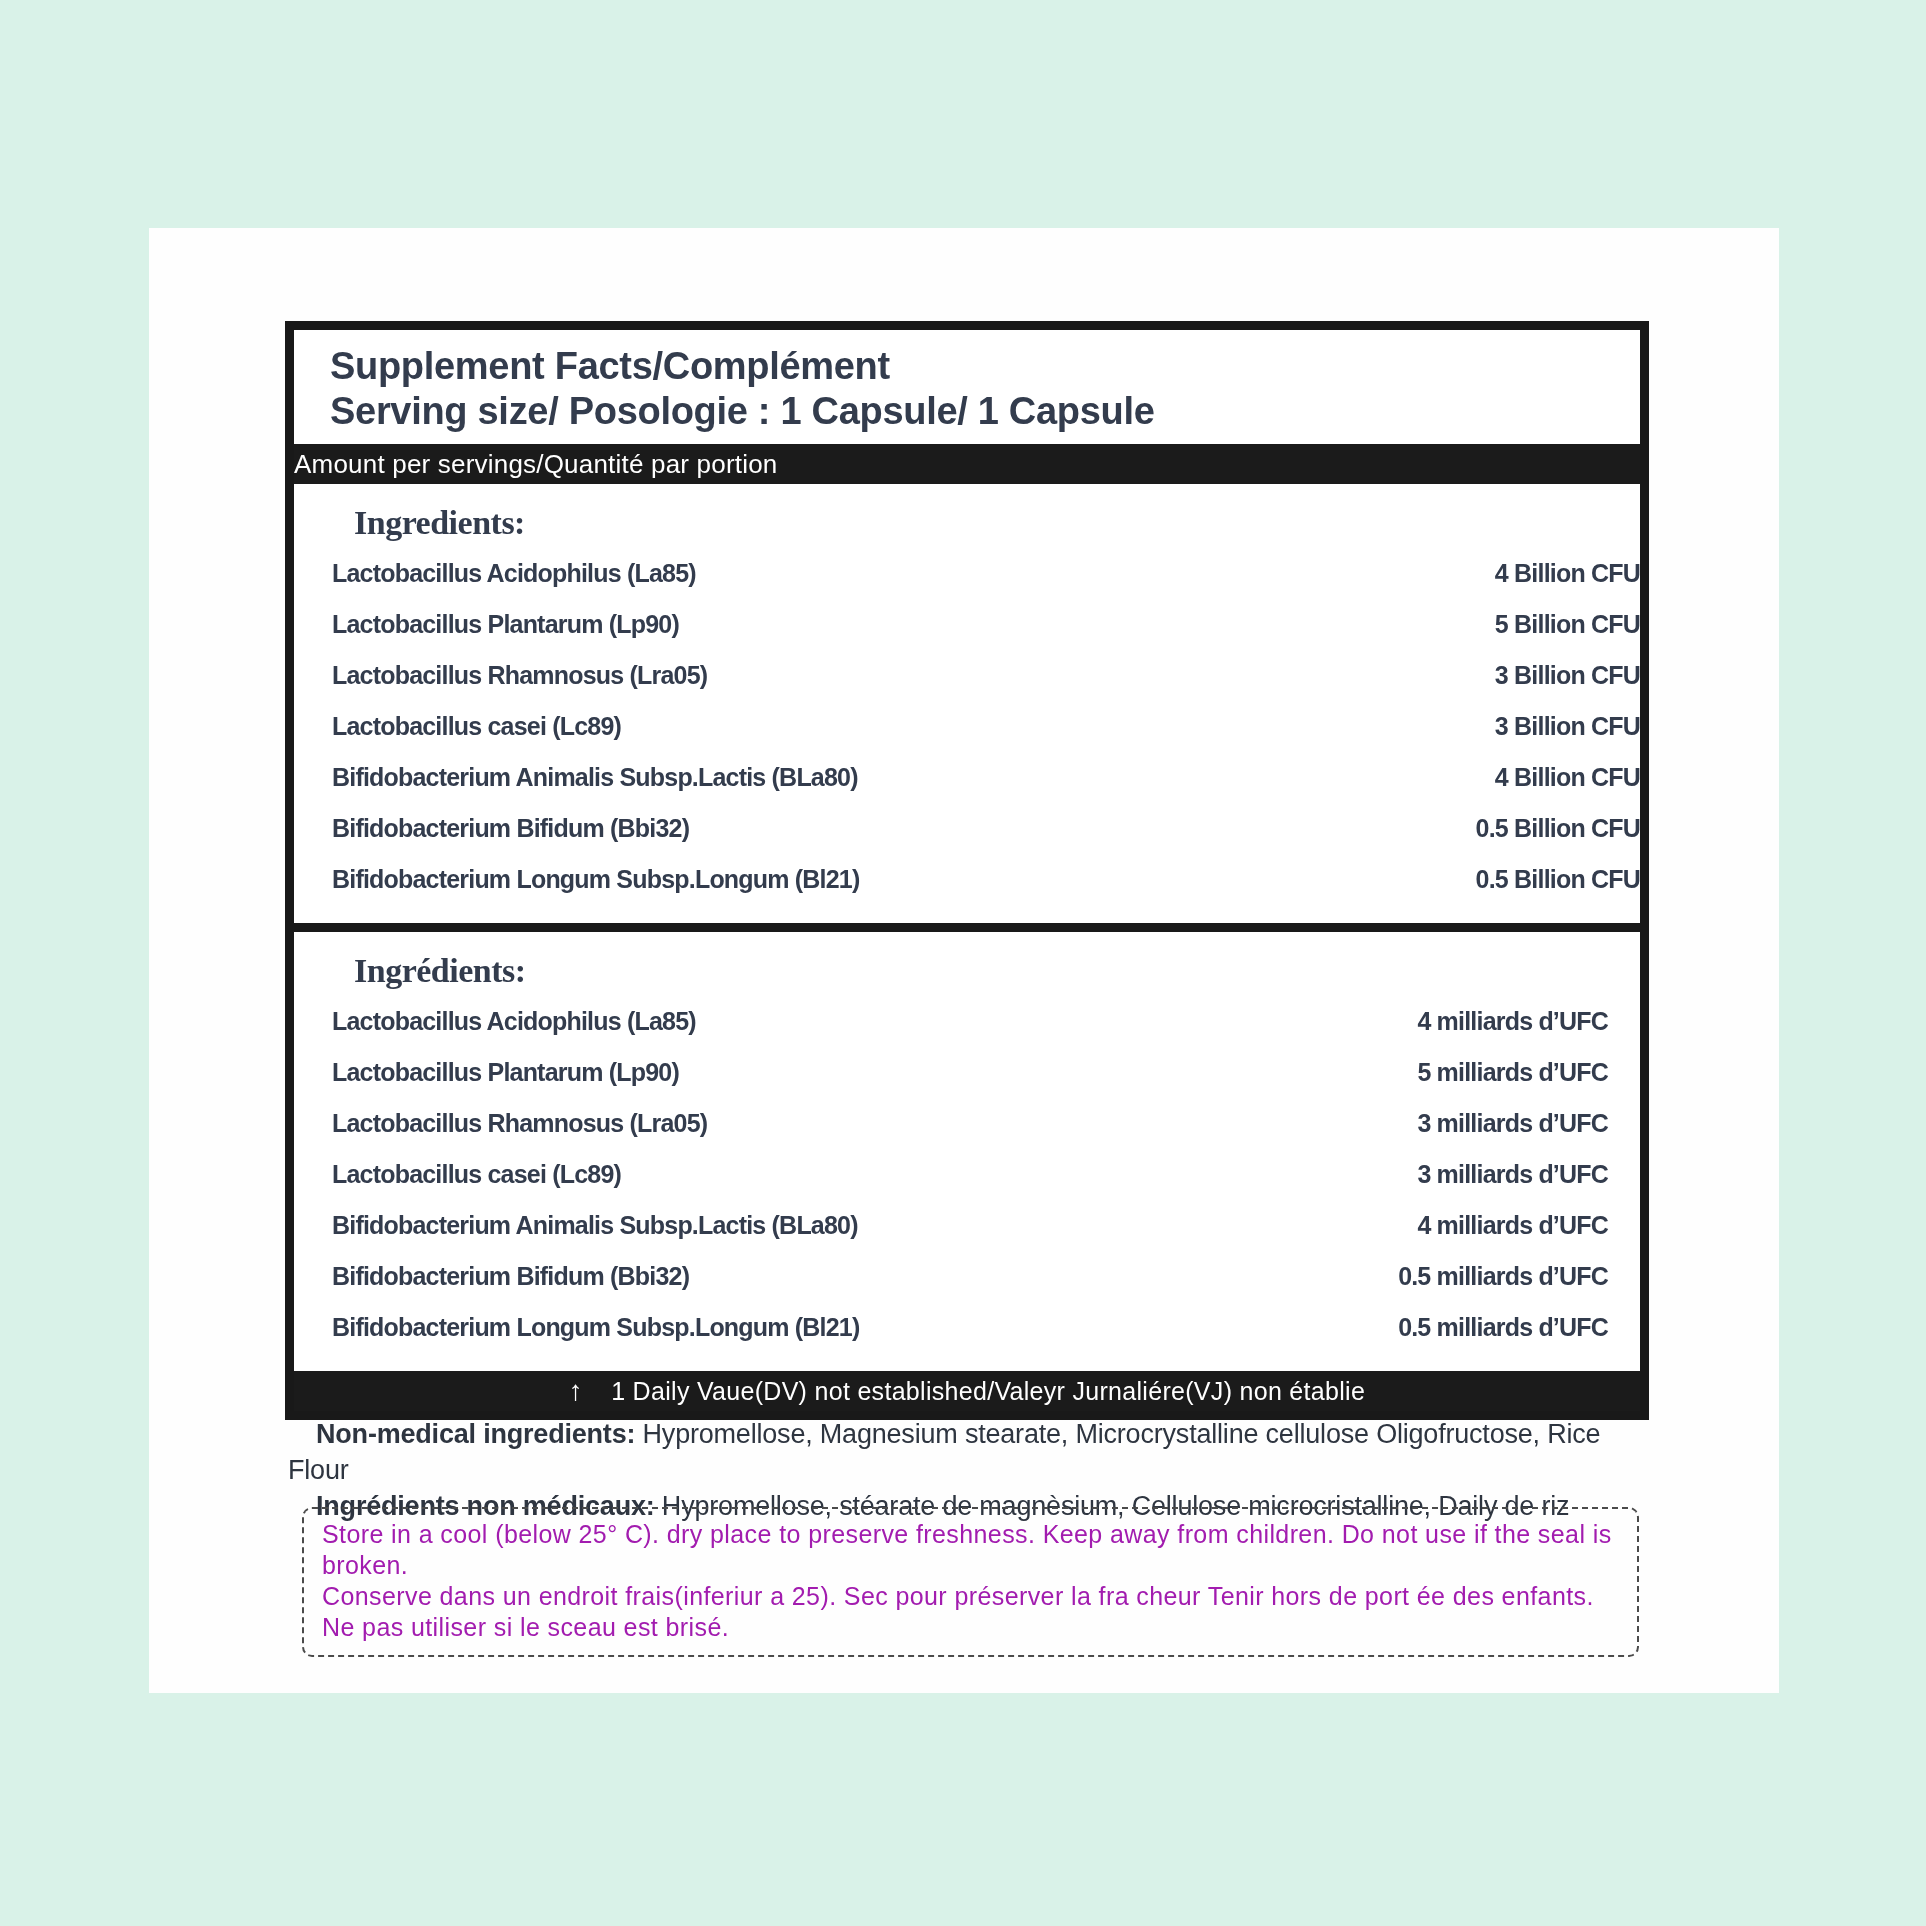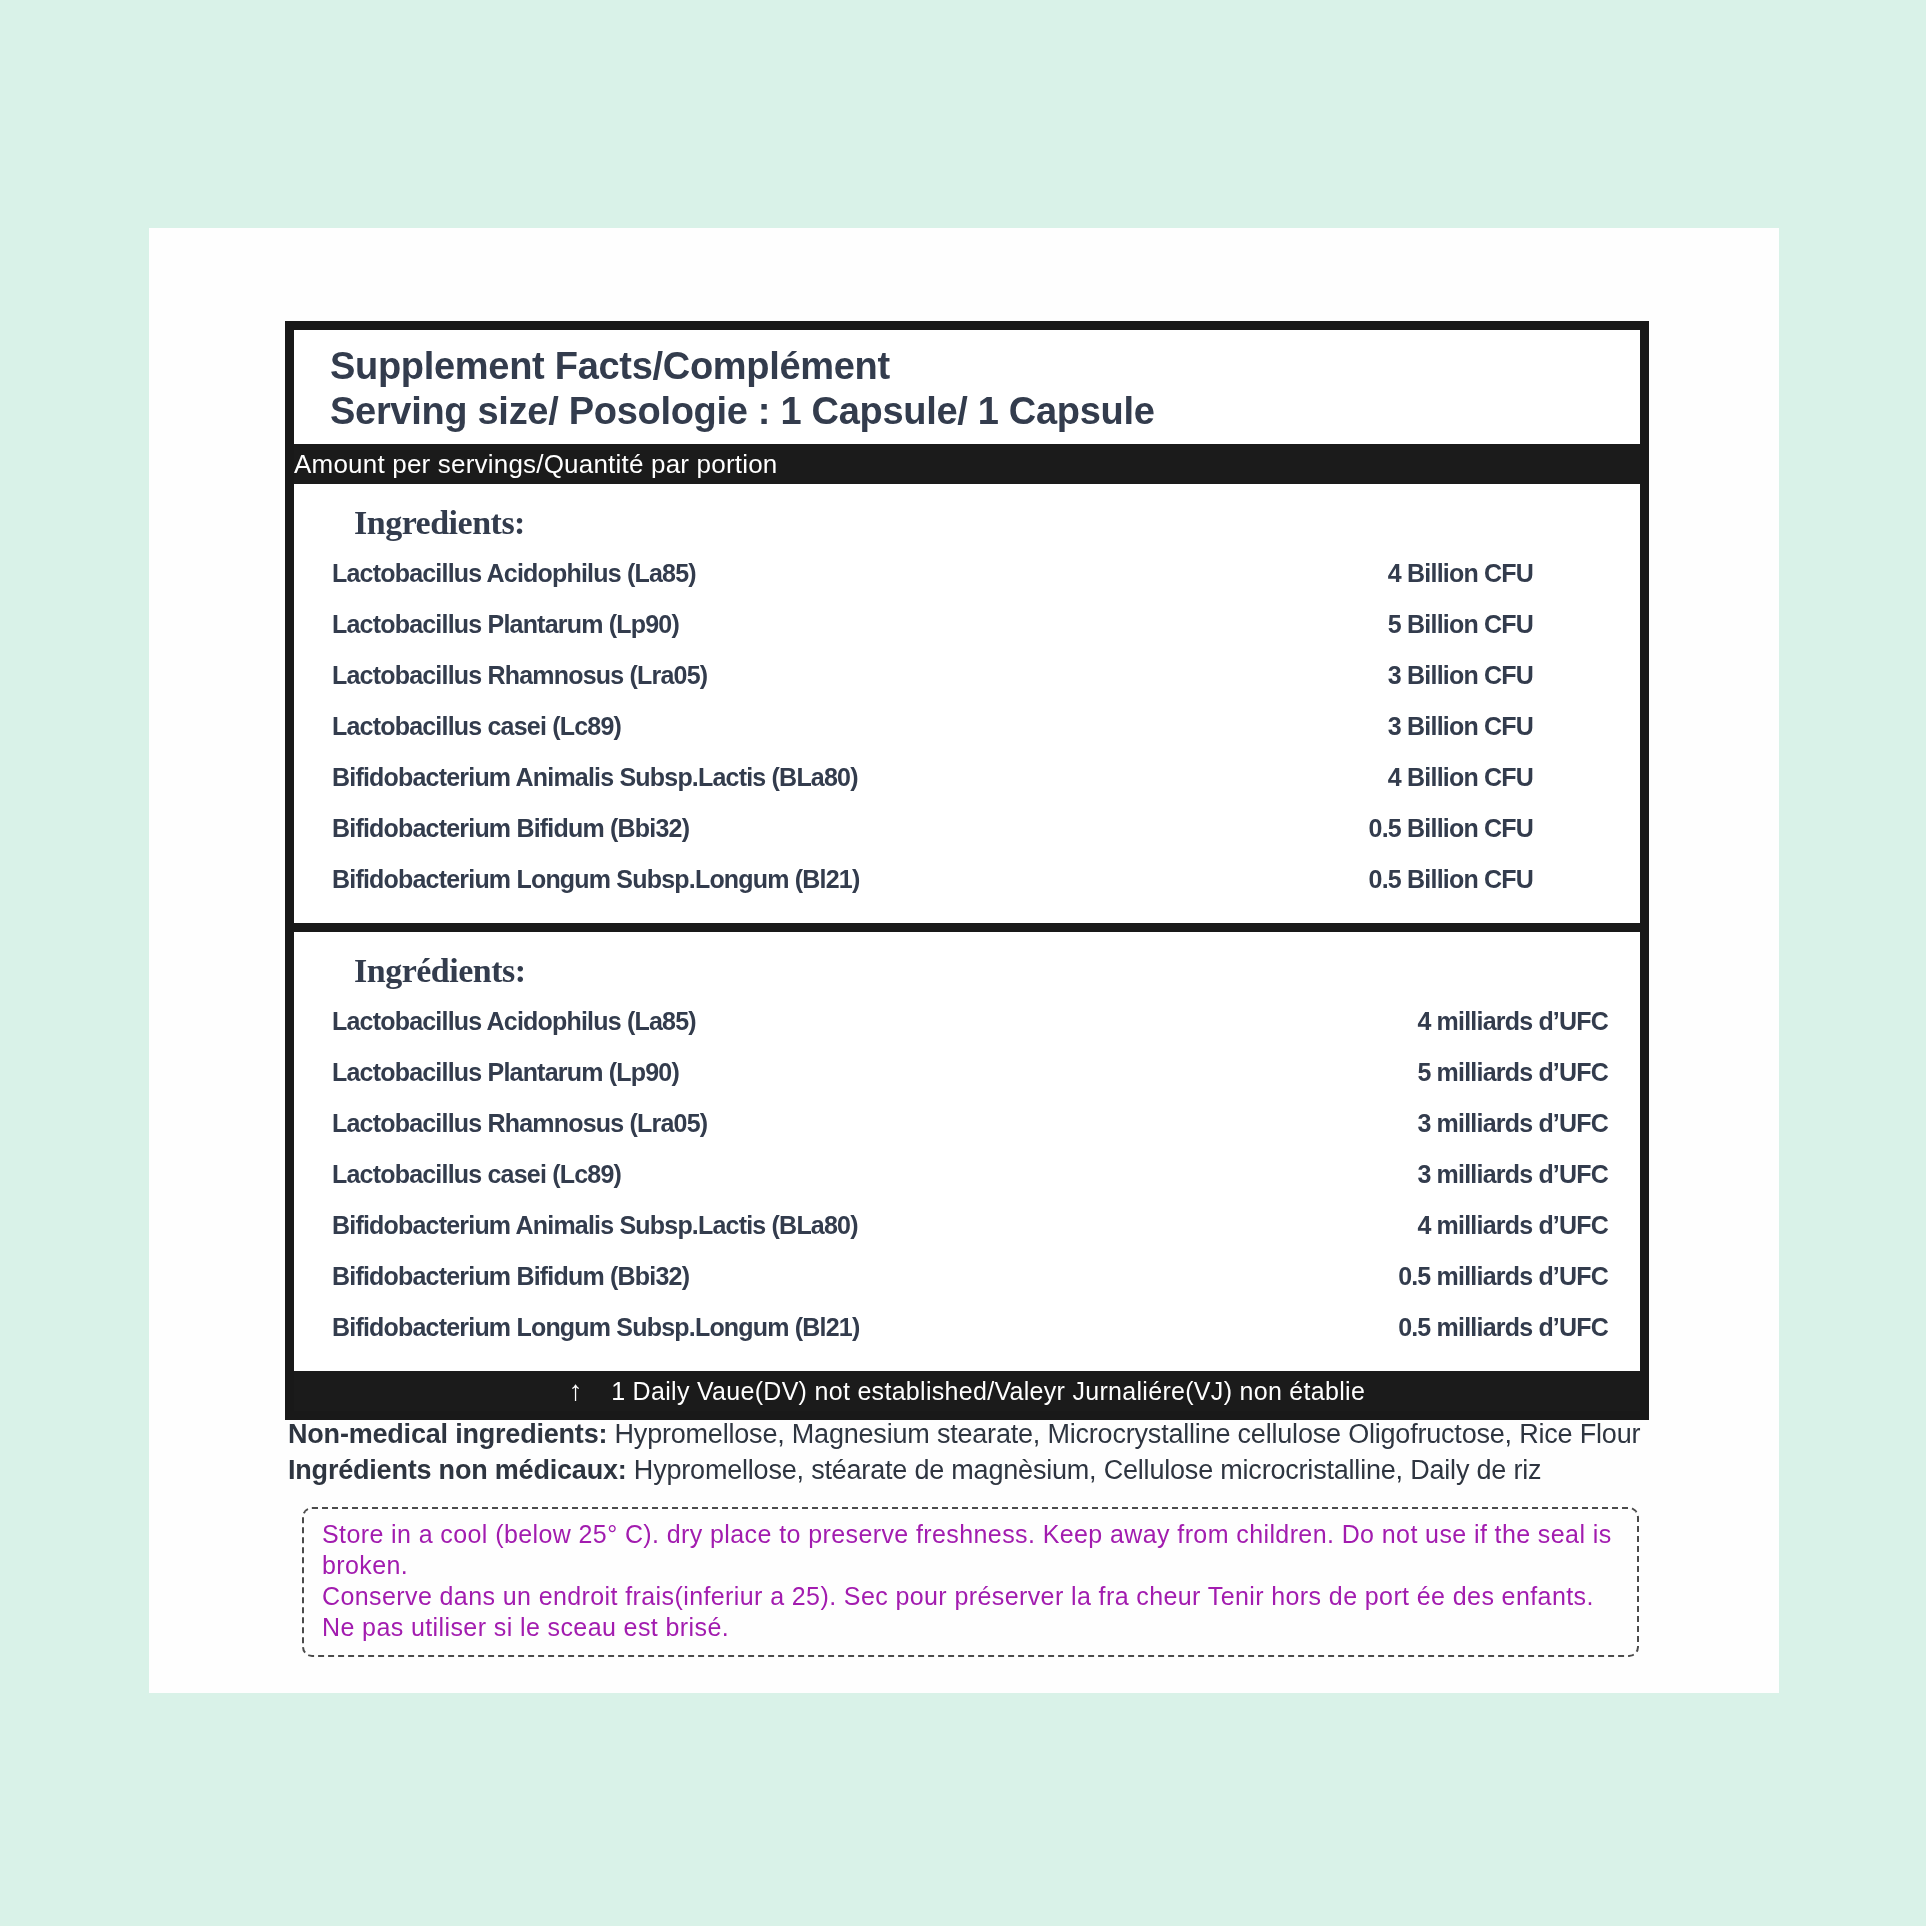--- a/index.html
+++ b/index.html
@@ -64,21 +64,21 @@
     display: flex;
     justify-content: space-between;
     align-items: baseline;
     line-height: 51px;
     font-size: 25px;
     font-weight: 700;
     letter-spacing: -0.8px;
   }
   .ing-name { padding-left: 38px; white-space: nowrap; }
   .ing-amount { white-space: nowrap; }
-  .sec-en .ing-amount { padding-right: 107px; }
+  .sec-en .ing-amount { }
   .sec-fr .ing-amount { padding-right: 32px; }
   .section-divider {
     height: 9px;
     background: #191919;
   }
   .footnote-bar {
     background: #1b1b1b;
     color: #ffffff;
     height: 40px;
     display: flex;
@@ -97,21 +97,21 @@
   .non-medical {
     position: absolute;
     left: 139px;
     top: 1188px;
     width: 1376px;
     font-size: 27px;
     line-height: 36px;
     color: #2e3540;
     letter-spacing: -0.2px;
   }
-  .non-medical b { font-weight: 700; color: #2e3540; }
+  .non-medical b { font-weight: 700; color: #2e3540; margin-left: 28px; }
   .storage-box {
     position: absolute;
     left: 153px;
     top: 1279px;
     width: 1337px;
     box-sizing: border-box;
     border: 2px dashed #4a4a4a;
     border-radius: 10px;
     padding: 10px 18px 12px 18px;
     font-size: 25px;

